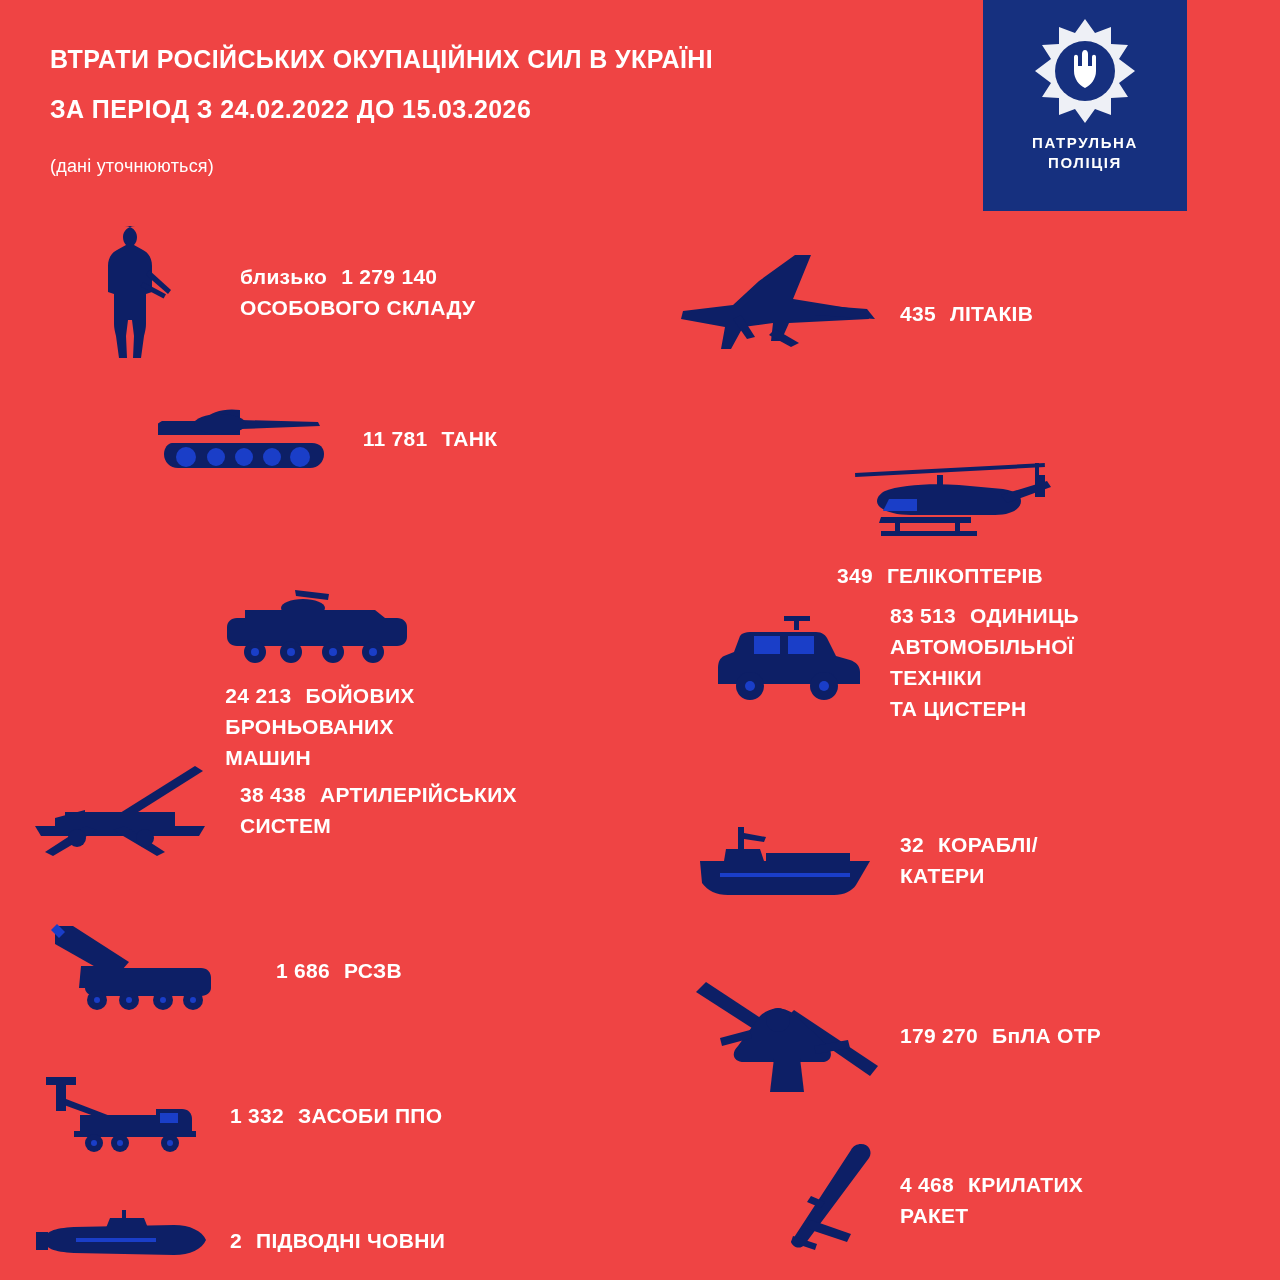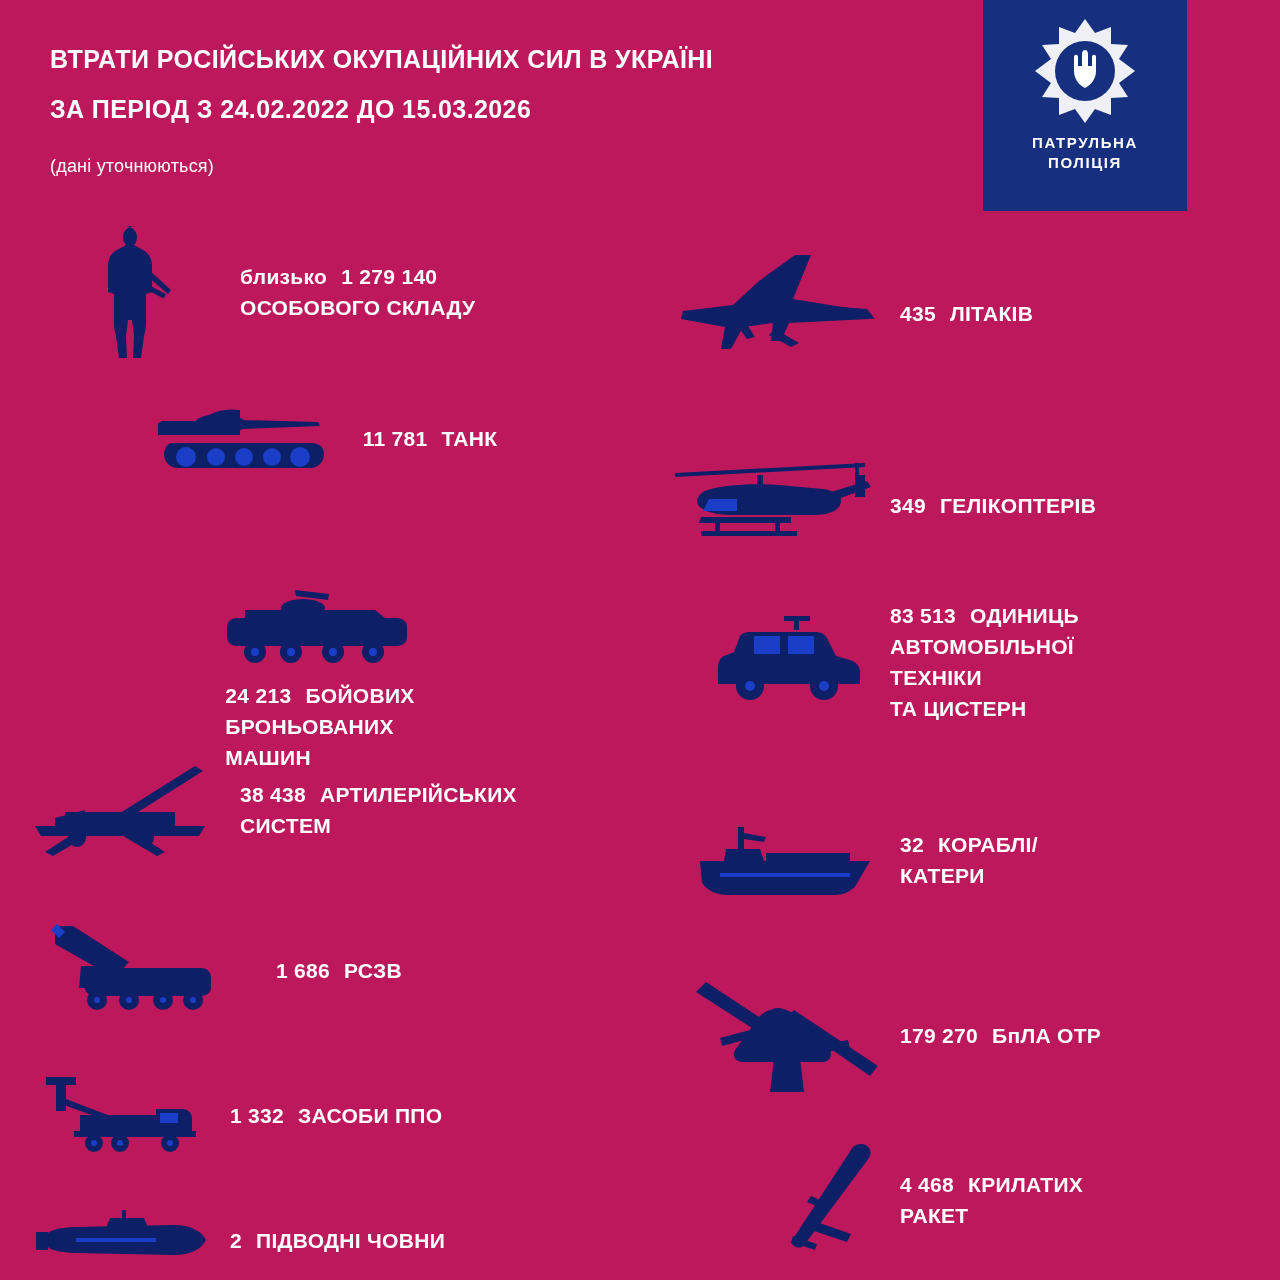--- a/index.html
+++ b/index.html
@@ -13,21 +13,21 @@
     background: #1a3ec8;
     font-family: "Liberation Sans", sans-serif;
     color: #ffffff;
     overflow: hidden;
     position: relative;
   }
   .page {
     position: relative;
     width: 1280px;
     height: 1280px;
-    background: #be185d;
+    background: #ef4444;
   }
 
   
   .header {
     position: absolute;
     left: 50px;
     top: 34px;
     width: 920px;
   }
   .title-line {
@@ -94,21 +94,21 @@
   #it-personnel { left: 40px;  top: 222px;  width: 600px; }
   #it-tanks     { left: 20px;  top: 388px;  width: 600px; justify-content: center; }
   #it-afv       { left: 10px;  top: 570px;  width: 620px; flex-direction: column; }
   #it-artillery { left: 10px;  top: 755px;  width: 630px; }
   #it-mlrs      { left: 10px;  top: 915px;  width: 600px; gap: 36px; }
   #it-aa        { left: 10px;  top: 1070px; width: 600px; }
   #it-subs      { left: 10px;  top: 1205px; width: 600px; }
 
   
   #it-planes      { left: 660px; top: 248px;  width: 600px; }
-  #it-helicopters { left: 630px; top: 450px;  width: 620px; }
+  #it-helicopters { left: 630px; top: 450px;  width: 620px; flex-direction: column; }
   #it-vehicles    { left: 690px; top: 600px;  width: 570px; }
   #it-ships       { left: 660px; top: 805px;  width: 600px; }
   #it-uav         { left: 680px; top: 965px;  width: 600px; }
   #it-missiles    { left: 760px; top: 1135px; width: 520px; }
 
   .gap { display: inline-block; width: 14px; }
 </style>
 </head>
 <body>
 

